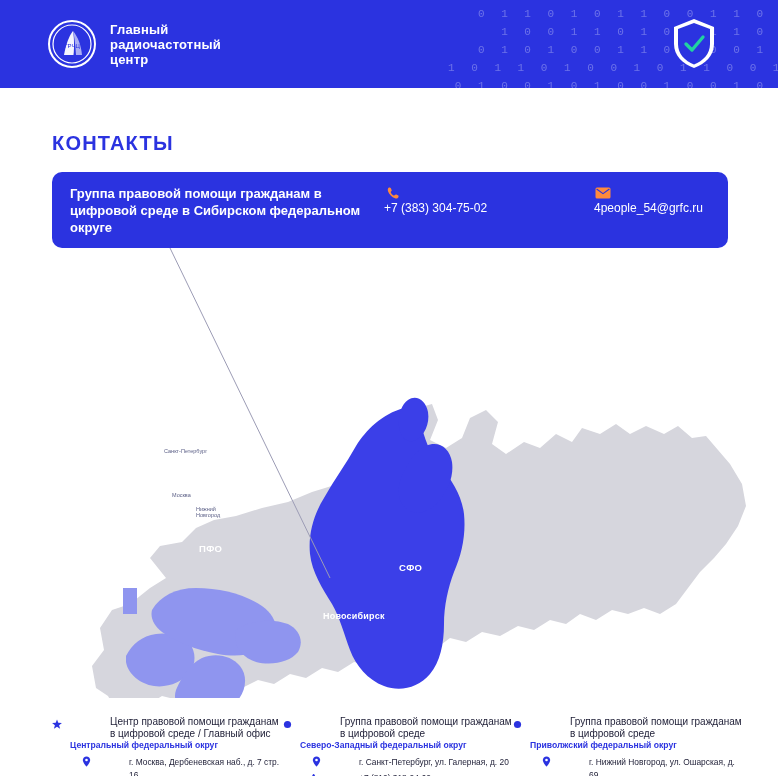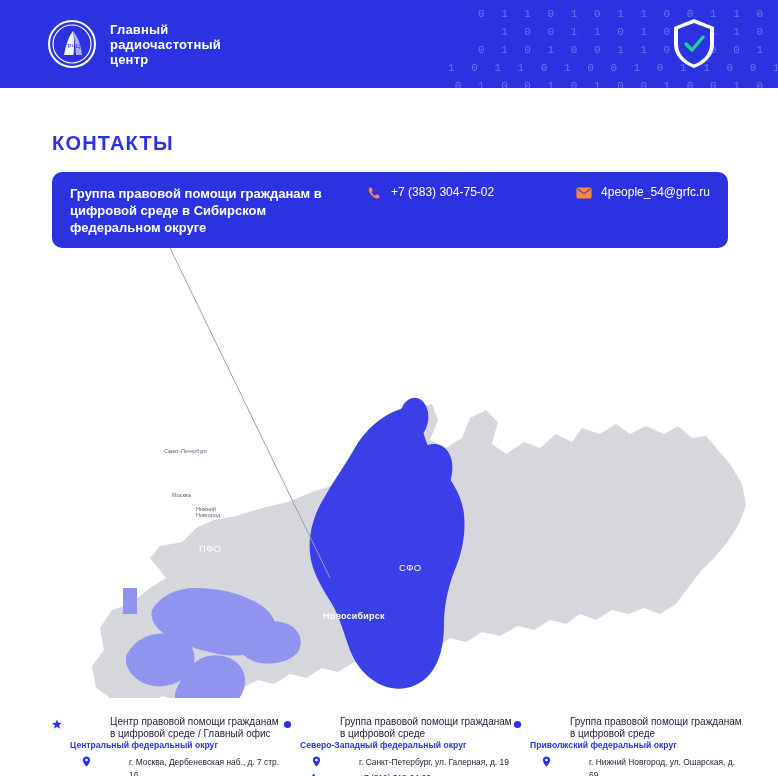--- a/index.html
+++ b/index.html
@@ -119,20 +119,21 @@
   .cl-row {
     display: flex;
     align-items: flex-start;
     margin-bottom: 9px;
   }
   .cl-item {
     display: flex;
     align-items: flex-start;
     font-size: 12px;
     line-height: 15px;
+    flex-direction: column;
   }
   .cl-item .ic {
     width: 18px;
     height: 16px;
     flex: none;
     margin-right: 8px;
     display: flex;
     align-items: center;
     justify-content: center;
   }
@@ -152,21 +153,21 @@
     left: 323px;
     top: 523px;
     font-size: 9px;
     font-weight: bold;
     color: #ffffff;
     letter-spacing: .2px;
   }
   .reg-label {
     position: absolute;
     font-size: 9.5px;
-    font-weight: normal;
+    font-weight: bold;
     color: #ffffff;
     letter-spacing: .3px;
   }
   .small-city {
     position: absolute;
     font-size: 5.5px;
     color: #5b5f86;
     white-space: nowrap;
   }
 
@@ -366,21 +367,21 @@
       <div class="leg-title" style="white-space:pre-line">Группа правовой помощи гражданам
 в цифровой среде</div>
       <div class="leg-sub">Северо-Западный федеральный округ</div>
       <div class="leg-line">
         <span class="ic">
             <svg width="9" height="11" viewBox="0 0 12 15">
               <path d="M6 0.6 C8.8 0.6 11 2.8 11 5.6 C11 9.2 6 14.4 6 14.4 C6 14.4 1 9.2 1 5.6 C1 2.8 3.2 0.6 6 0.6 Z" fill="#2b33e0"></path>
               <circle cx="6" cy="5.5" r="1.8" fill="#fff"></circle>
             </svg>
           </span>
-        <span>г. Санкт-Петербург, ул. Галерная, д. 19</span>
+        <span>г. Санкт-Петербург, ул. Галерная, д. 20</span>
       </div>
       <div class="leg-line">
         <span class="ic">
             <svg width="10" height="10" viewBox="0 0 14 14">
               <path d="M3 1.6 C4 1.3 4.6 1.7 5 2.6 L5.6 4 C5.9 4.7 5.6 5.1 5 5.5 C4.6 5.8 4.6 6.2 5 6.9 C5.6 8 6.6 8.9 7.6 9.4 C8.2 9.7 8.6 9.6 8.9 9.1 C9.3 8.5 9.8 8.3 10.4 8.6 L11.8 9.3 C12.6 9.7 12.8 10.4 12.4 11.2 C11.8 12.4 10.4 12.8 9 12.3 C6 11.2 3 8.2 2 5.2 C1.5 3.7 1.9 2.2 3 1.6 Z" fill="#2b33e0"></path>
             </svg>
           </span>
         <span>+7 (812) 318-24-62</span>
       </div>
 

